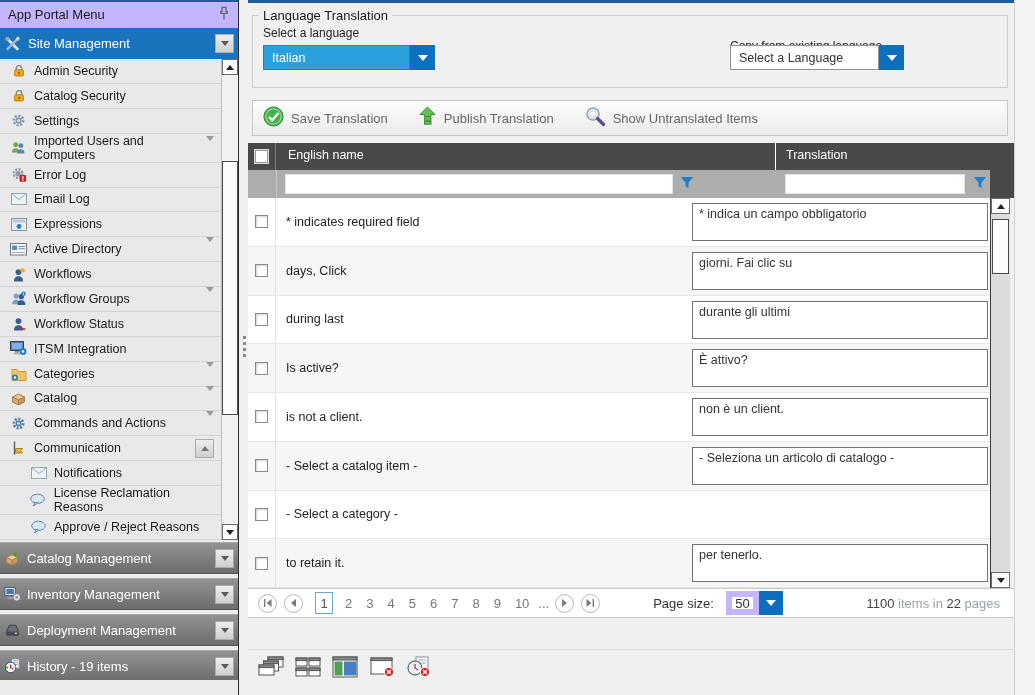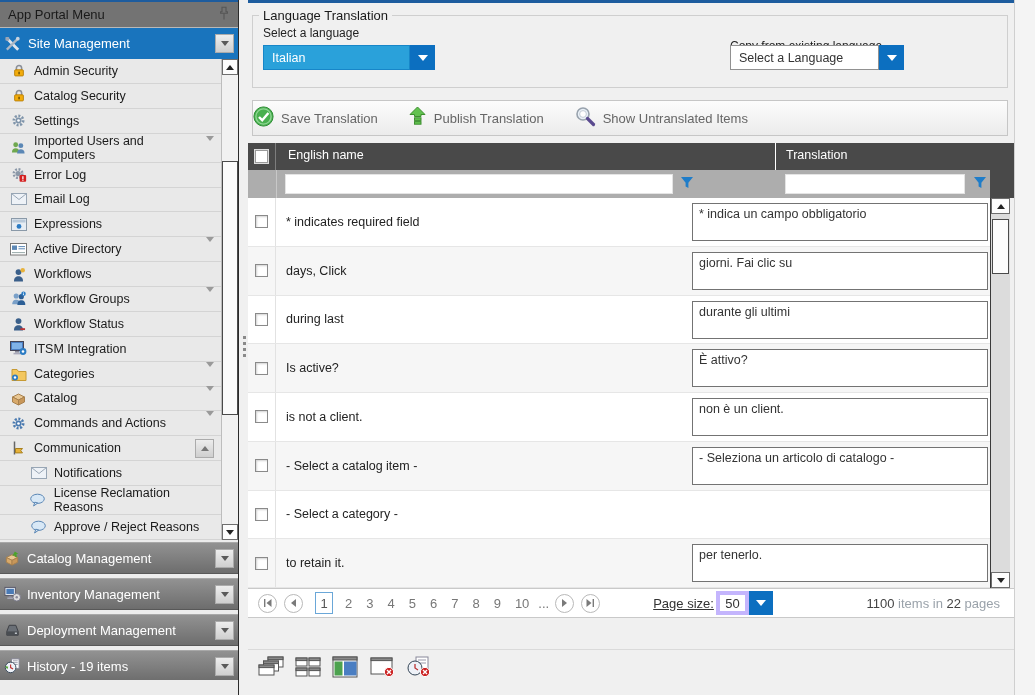--- a/index.html
+++ b/index.html
@@ -7,21 +7,21 @@
   .app { position:relative; width:1035px; height:695px; background:#f5f5f5; overflow:hidden; }
   .abs { position:absolute; }
   .flexc { display:flex; align-items:center; }
 
   
   .topline { left:0; top:0; width:1035px; height:2px; background:#1d5c9e; }
   .topline-right { left:248px; top:0; width:766px; height:3px; background:#1d5c9e; }
 
   
   .sidebar { left:0; top:2px; width:238px; height:693px; background:#ececec; }
-  .sb-header { left:0; top:0; width:238px; height:26px; background:#737373; border-bottom:1px solid #b9b9b9;
+  .sb-header { left:0; top:0; width:238px; height:26px; background:#c4b5fd; border-bottom:1px solid #b9b9b9;
                padding:0 8px; font-size:13px; color:#1a1a1a; }
   .sb-header .pin { margin-left:auto; cursor:pointer; }
   .sb-active { left:0; top:26px; width:238px; height:31px; background:#1974bd; color:#fff; font-size:13px; padding:0 4px; gap:7px; }
   .dd-btn-gray { width:19px; height:19px; background:linear-gradient(#ededed,#cfcfcf); border:1px solid #ababab;
                  display:flex; align-items:center; justify-content:center; margin-left:auto; cursor:pointer; }
   .tri-dn-dark { width:0; height:0; border-left:4px solid transparent; border-right:4px solid transparent; border-top:5px solid #5a5a5a; }
   .tri-up-dark { width:0; height:0; border-left:4px solid transparent; border-right:4px solid transparent; border-bottom:5px solid #8a8a8a; }
 
   .sb-list { left:0; top:57px; width:221px; height:481px; display:flex; flex-direction:column; }
   .sb-item { flex:1; display:flex; align-items:center; gap:7px; padding-left:10px; font-size:12.5px; color:#1a1a1a;
@@ -54,21 +54,21 @@
   fieldset.langbox legend { font-size:13px; color:#1a1a1a; margin-left:6px; padding:0 4px; }
   .lab { position:absolute; font-size:12px; color:#222; }
   .dd { position:absolute; height:25px; display:flex; cursor:pointer; }
   .dd .val { flex:1; font-size:12.5px; display:flex; align-items:center; padding-left:8px; }
   .dd .ddbtn { width:25px; background:#0c6fc0; display:flex; align-items:center; justify-content:center; }
   .dd-sel .val { background:#2aa1da; border:1px solid #1786c8; color:#fff; }
   .dd-plain .val { background:#fff; border:1px solid #919191; color:#333; }
   .tri-dn-w { width:0;height:0;border-left:5px solid transparent;border-right:5px solid transparent;border-top:6px solid #fff; }
 
   .toolbar { left:4px; top:100px; width:756px; height:36px; background:linear-gradient(#fcfcfc,#ebebeb);
-             border:1px solid #c6c6c6; padding-left:0; gap:30px; }
+             border:1px solid #c6c6c6; padding-left:10px; gap:30px; }
   .tool { display:flex; align-items:center; gap:7px; font-size:13px; color:#666; cursor:pointer; }
 
   .thead { left:0; top:143px; width:766px; height:27px; background:#494949; color:#fff; font-size:12.5px; }
   .thead .cbcol { position:absolute; left:0; top:0; width:28px; height:27px; border-right:1px solid #7d7d7d;
                   display:flex; align-items:center; justify-content:center; }
   .cb-head { width:15px; height:15px; background:#fff; border:1px solid #dcdcdc; box-shadow:inset 0 0 0 1px #9a9a9a; cursor:pointer; }
   .thead .col1 { position:absolute; left:40px; top:5px; }
   .thead .sep { position:absolute; left:527px; top:0; width:1px; height:27px; background:#fff; }
   .thead .col2 { position:absolute; left:538px; top:5px; }
 
@@ -97,23 +97,23 @@
   .t-thumb { position:absolute; left:1px; top:21px; width:17px; height:55px; background:#fcfcfc; border:1px solid #4a4a4a; cursor:grab; }
 
   .pager { left:0; top:588px; width:766px; height:30px; background:#fff; border-top:1px solid #c9c9c9; border-bottom:1px solid #c9c9c9;
            padding-left:10px; font-size:13px; color:#777; }
   .pbtn { width:19px; height:19px; border:1px solid #b9b9b9; border-radius:50%; background:#fff; display:flex;
           align-items:center; justify-content:center; margin-right:7px; cursor:pointer; flex:none; }
   .pcur { width:18px; height:22px; border:1px solid #6aa7d8; background:#fff; color:#555; display:flex; align-items:center;
           justify-content:center; margin:0 5px; cursor:default; }
   .pnum { margin:0 7px; cursor:pointer; }
   .pellipsis { margin:0 6px 0 2px; }
-  .psize-lab { margin-left:46px; color:#333;text-decoration:underline; }
-  .psize-box { width:33px; height:24px; background:#fff; border:4px solid #c4b5fd; display:flex; align-items:center;
-               justify-content:center; color:#333; margin-left:2px; }
+  .psize-lab { margin-left:46px; color:#333; }
+  .psize-box { width:33px; height:24px; background:#fff; border:6px solid #c4b5fd; display:flex; align-items:center;
+               justify-content:center; color:#333; margin-left:12px; }
   .psize-btn { width:24px; height:24px; background:#0c6fc0; display:flex; align-items:center; justify-content:center; cursor:pointer; }
   .psummary { margin-left:auto; padding-right:14px; color:#9aa2aa; }
   .psummary b { color:#444; font-weight:normal; }
 
   .lower { left:0; top:618px; width:766px; height:77px; background:#f0f0f0; }
   .lower .divider { position:absolute; left:0; top:31px; width:766px; height:1px; background:#dadada; }
   .mdi-row { position:absolute; left:8px; top:37px; display:flex; gap:7px; }
   .mdi { width:30px; height:28px; display:flex; align-items:center; justify-content:center; cursor:pointer; }
 </style>
 </head>

